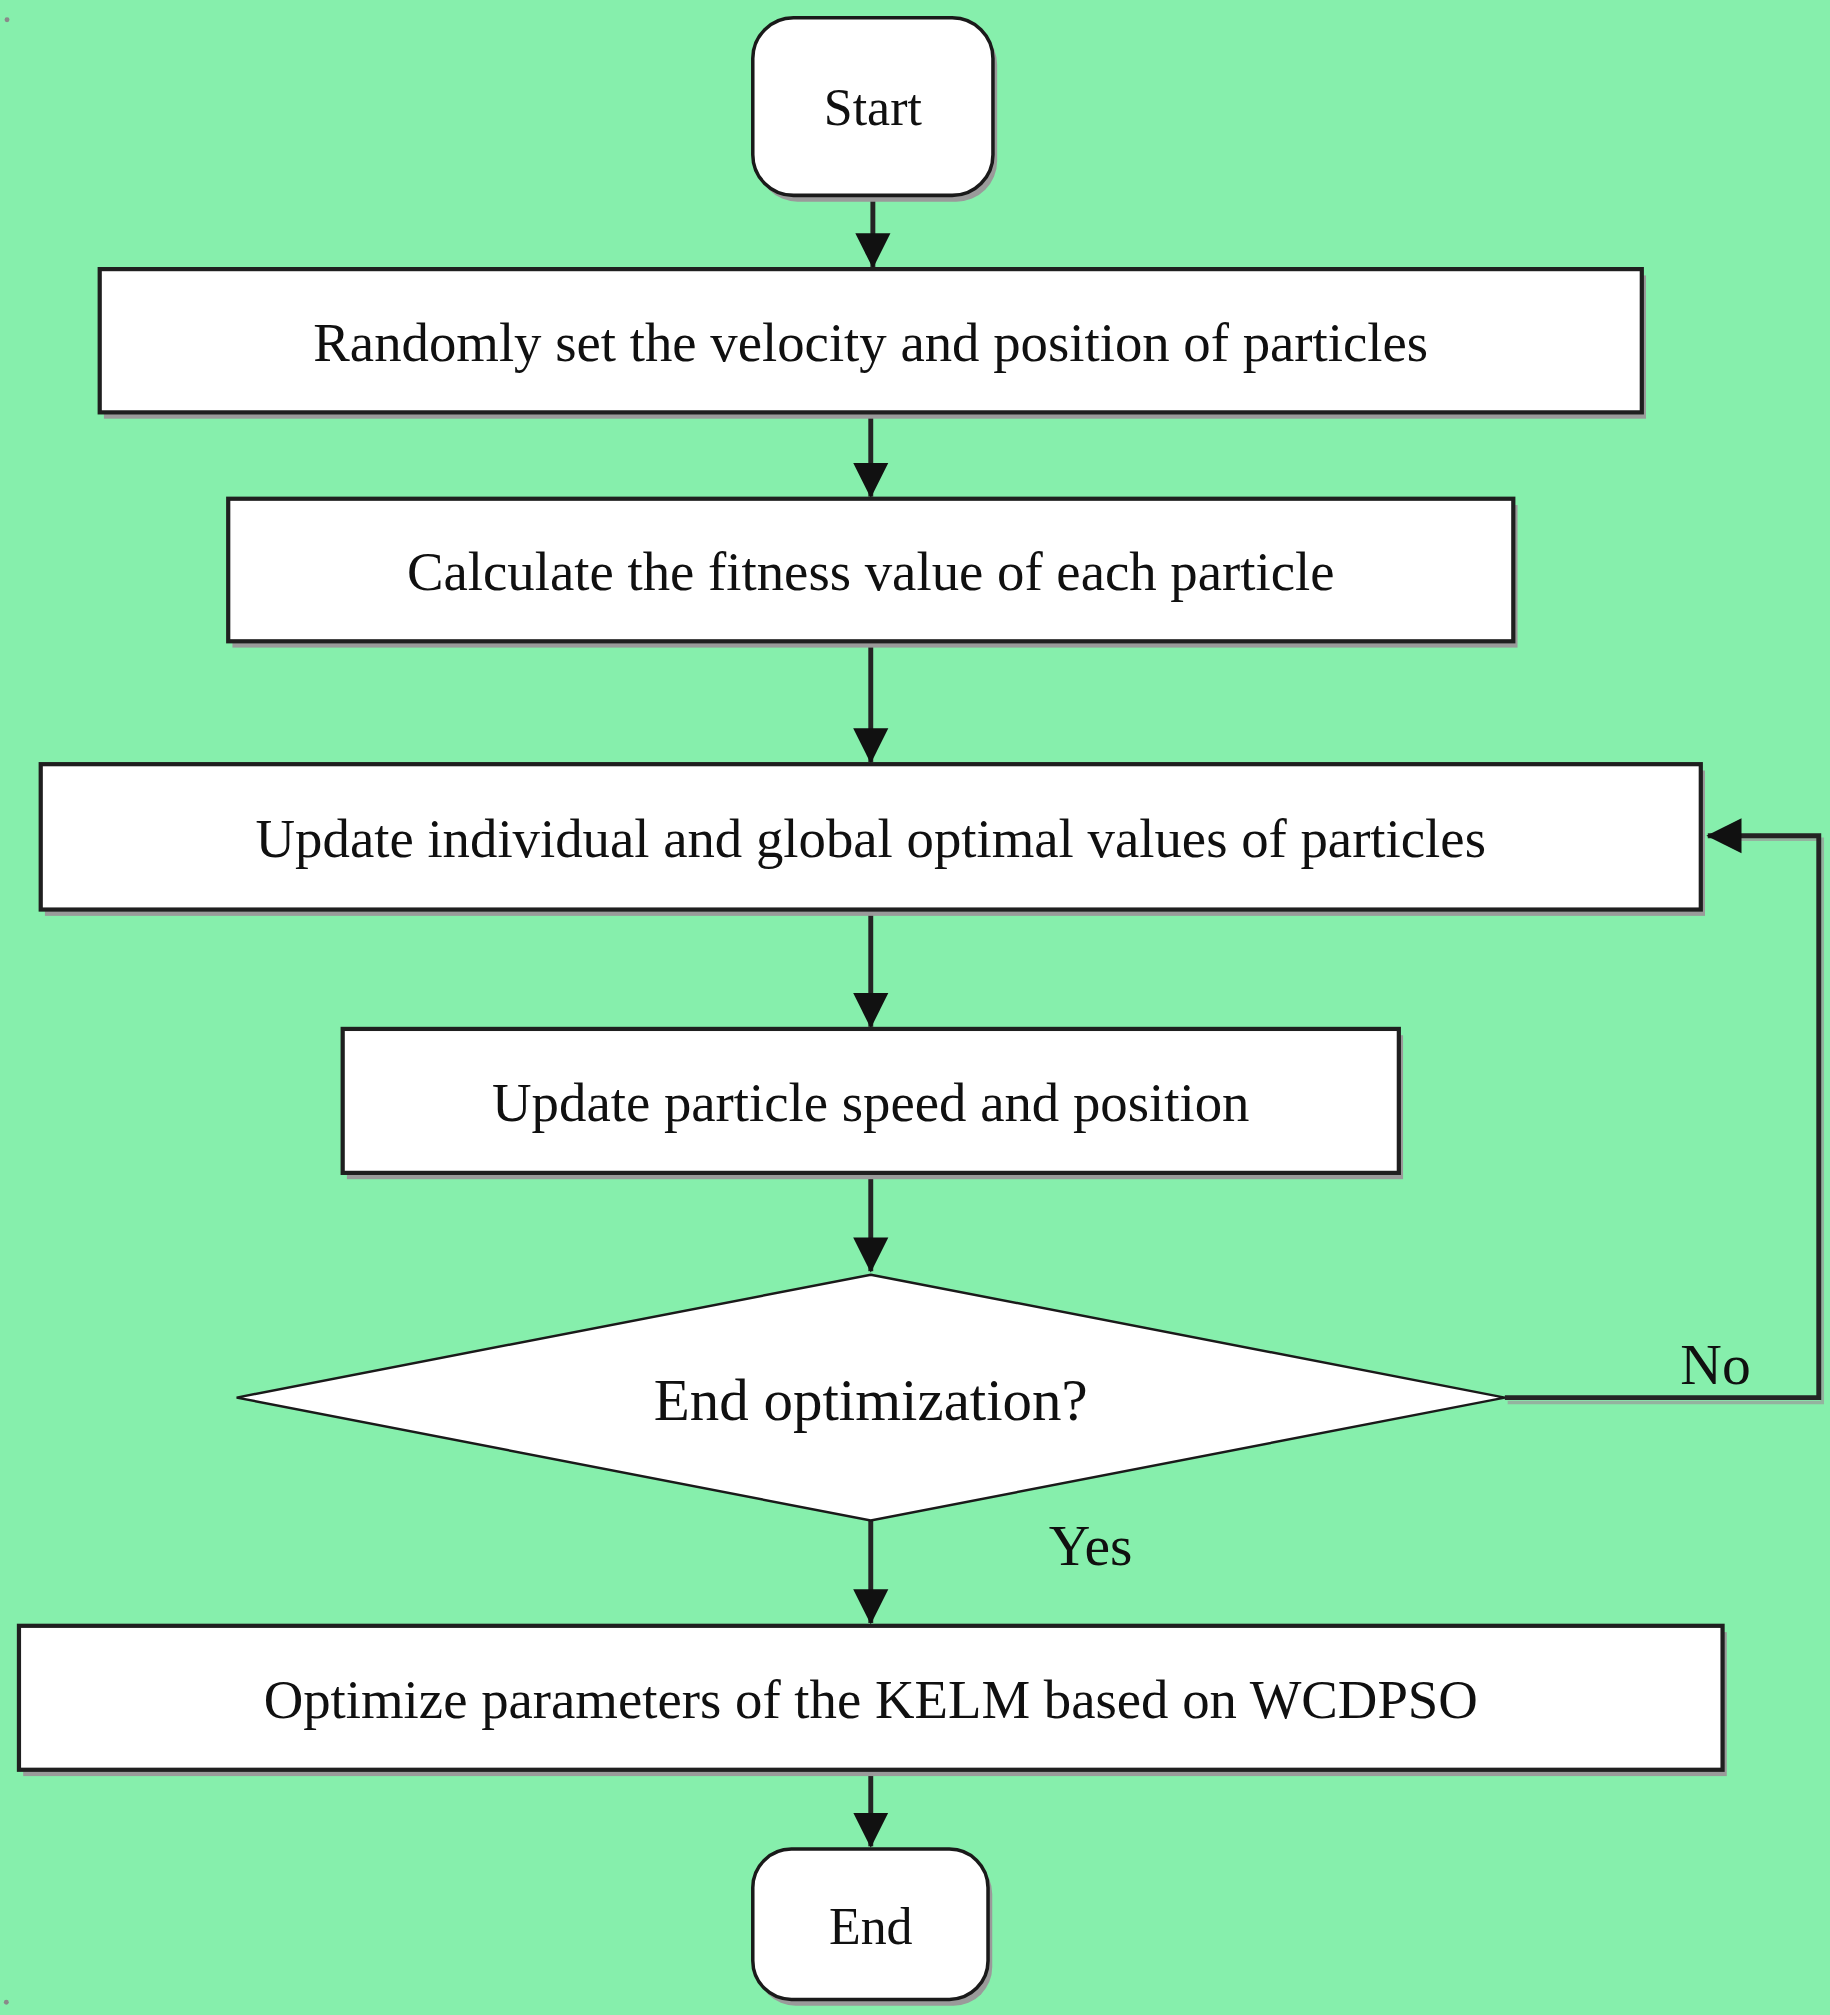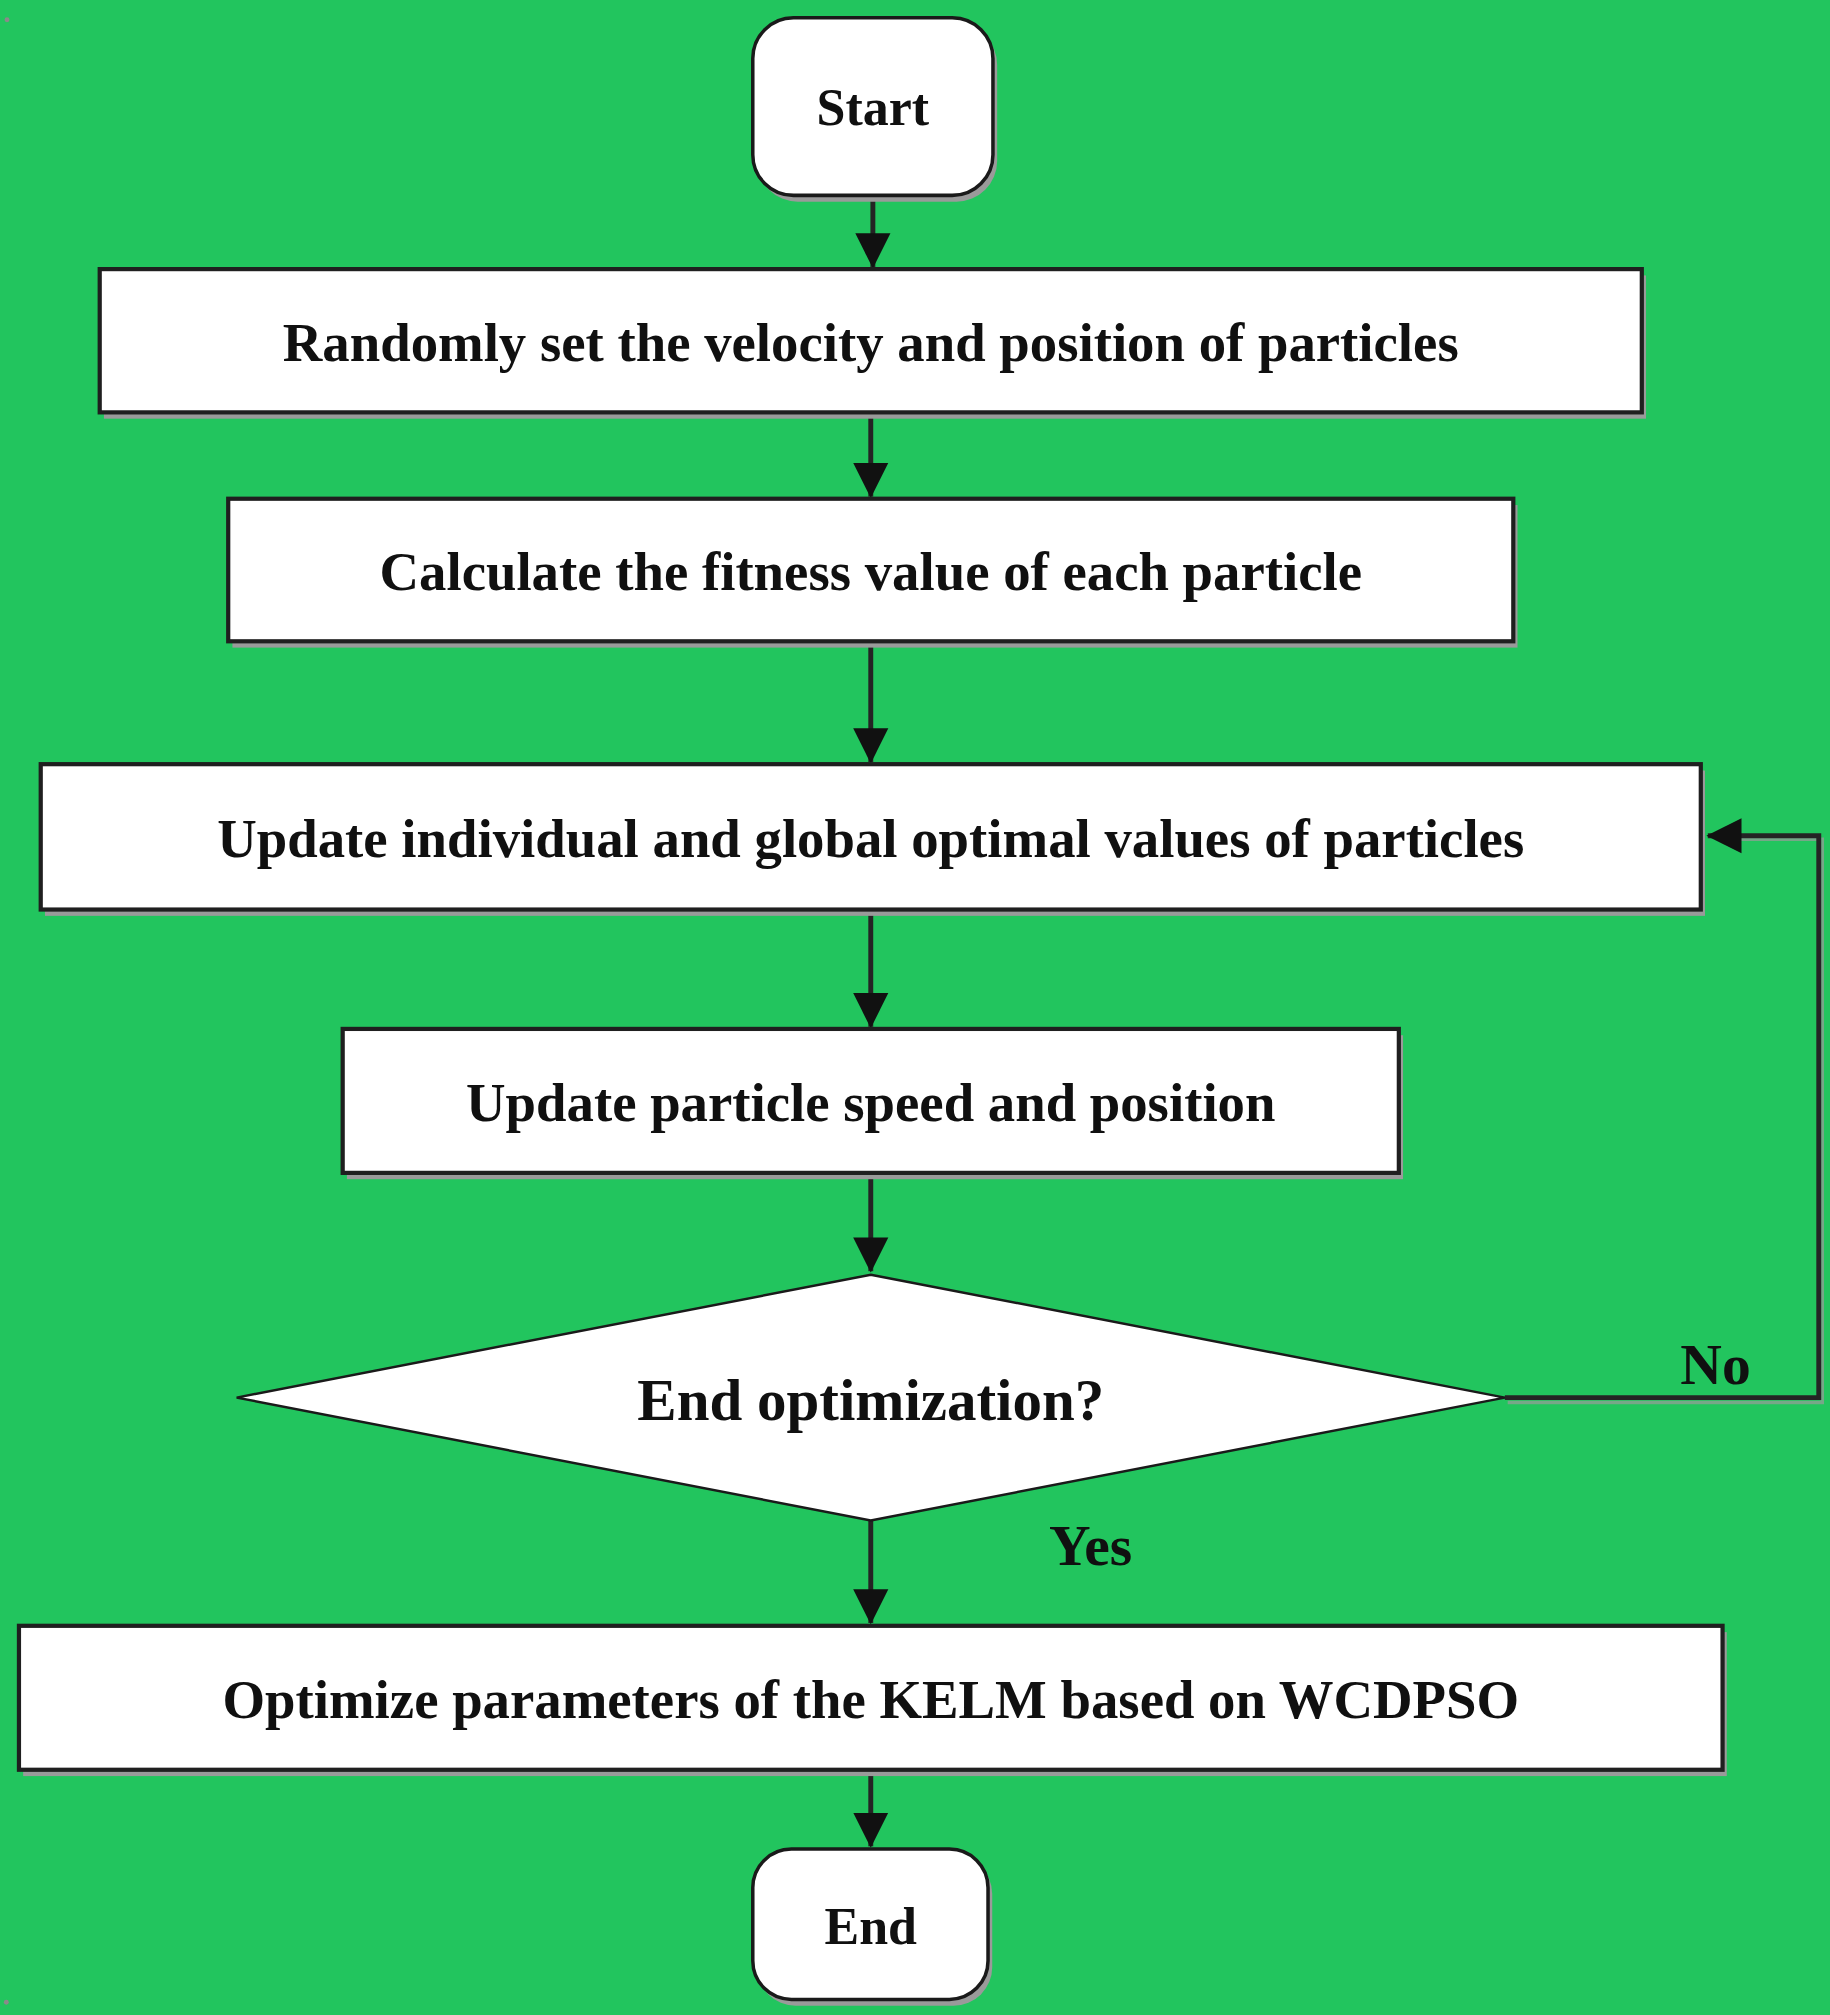--- a/index.html
+++ b/index.html
@@ -4,23 +4,22 @@
 <style>
   html, body {
     margin: 0;
     padding: 0;
     background: #ffffff;
   }
   .canvas-wrap {
     position: relative;
     width: 1830px;
     height: 2015px;
-    background: #22c55e;
+    background: #86efac;
     overflow: hidden;
-    font-weight: bold;
   }
   svg { display: block; }
   .flow-text {
     font-family: "Liberation Serif", "DejaVu Serif", serif;
     fill: #101010;
   }
   .node-label   { font-size: 78px; }
   .term-label   { font-size: 74px; }
   .diamond-label{ font-size: 84px; }
   .branch-label { font-size: 82px; }

